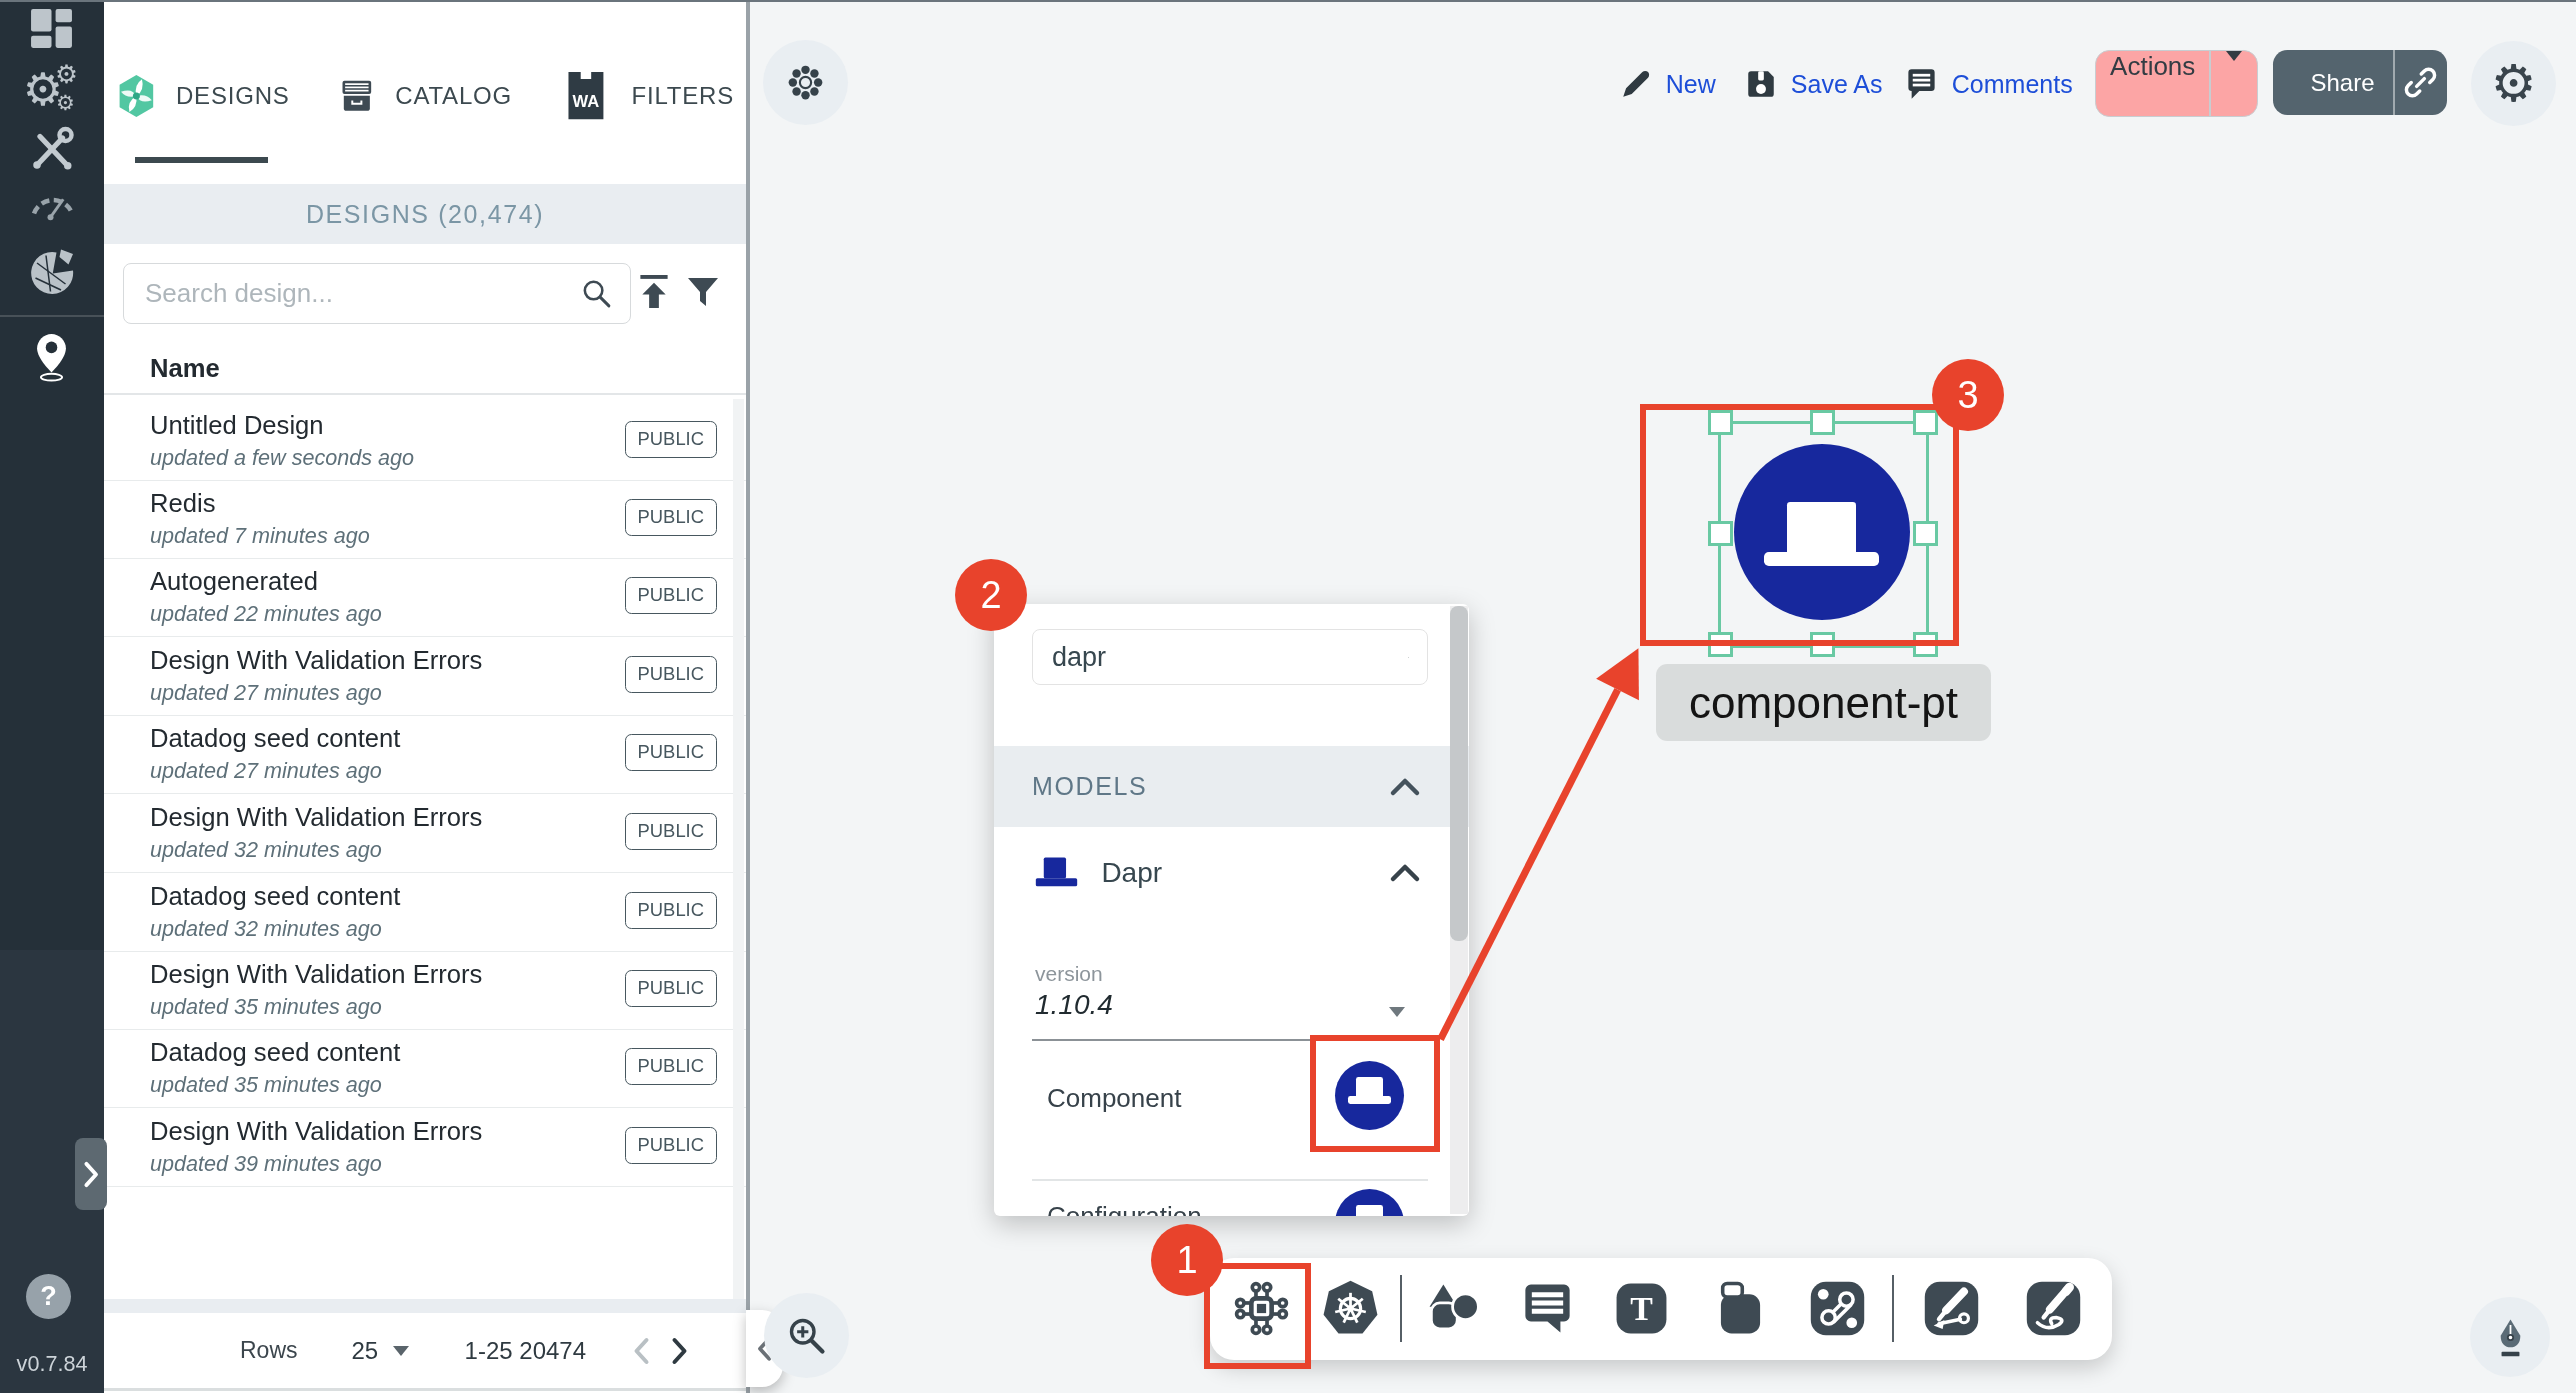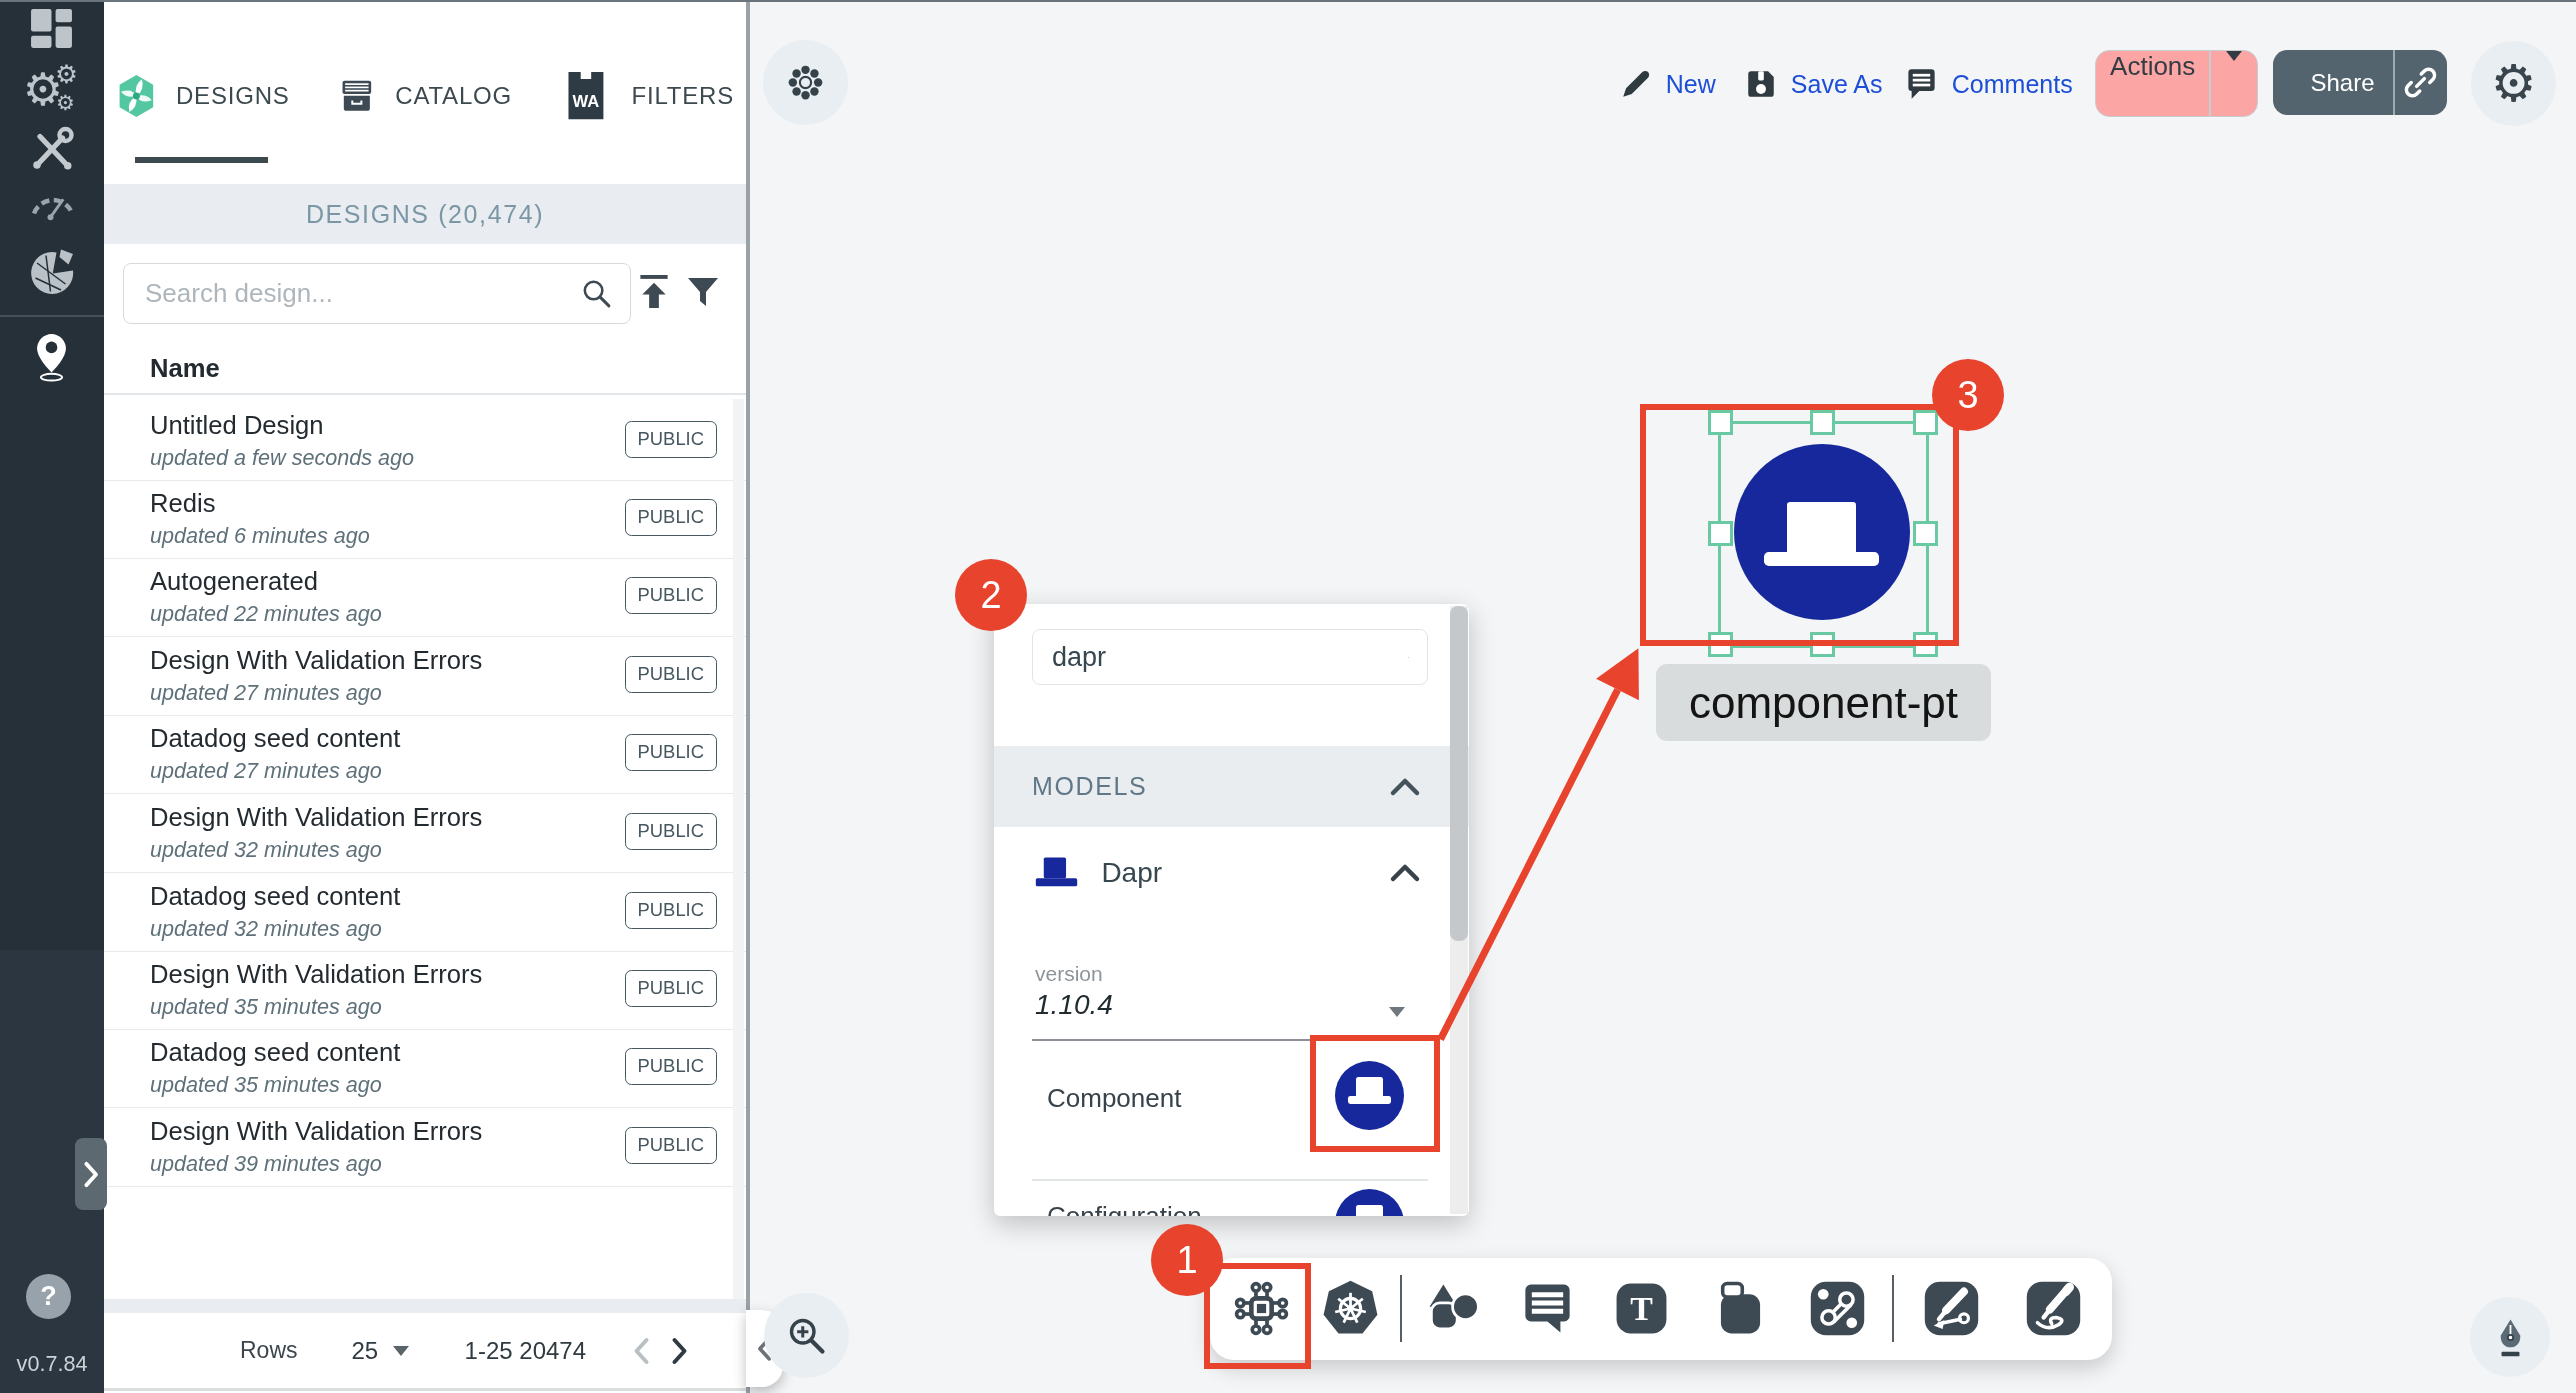--- a/index.html
+++ b/index.html
@@ -252,21 +252,21 @@
   <div id="name-header">Name</div>
   <div id="header-divider"></div>
 
   <div class="lrow" style="top:402px;">
     <div class="rname">Untitled Design</div>
     <div class="rupd">updated a few seconds ago</div>
     <div class="rbadge">PUBLIC</div>
   </div>
   <div class="lrow" style="top:480px;">
     <div class="rname">Redis</div>
-    <div class="rupd">updated 6 minutes ago</div>
+    <div class="rupd">updated 7 minutes ago</div>
     <div class="rbadge">PUBLIC</div>
   </div>
   <div class="lrow" style="top:558px;">
     <div class="rname">Autogenerated</div>
     <div class="rupd">updated 22 minutes ago</div>
     <div class="rbadge">PUBLIC</div>
   </div>
   <div class="lrow" style="top:637px;">
     <div class="rname">Design With Validation Errors</div>
     <div class="rupd">updated 27 minutes ago</div>

